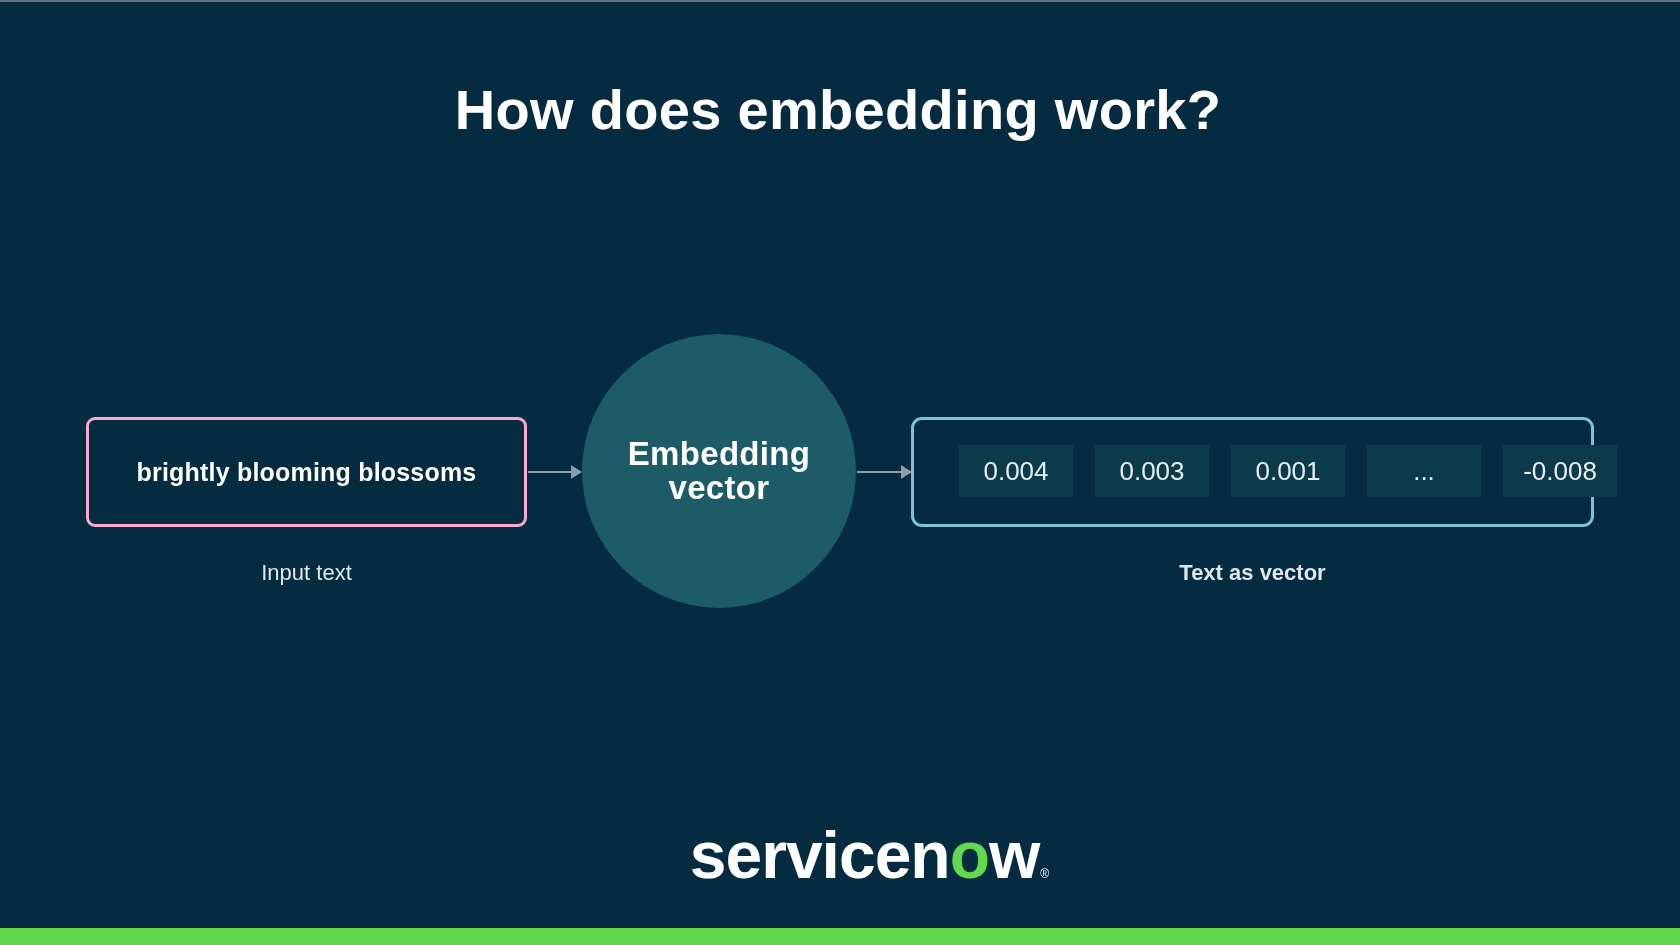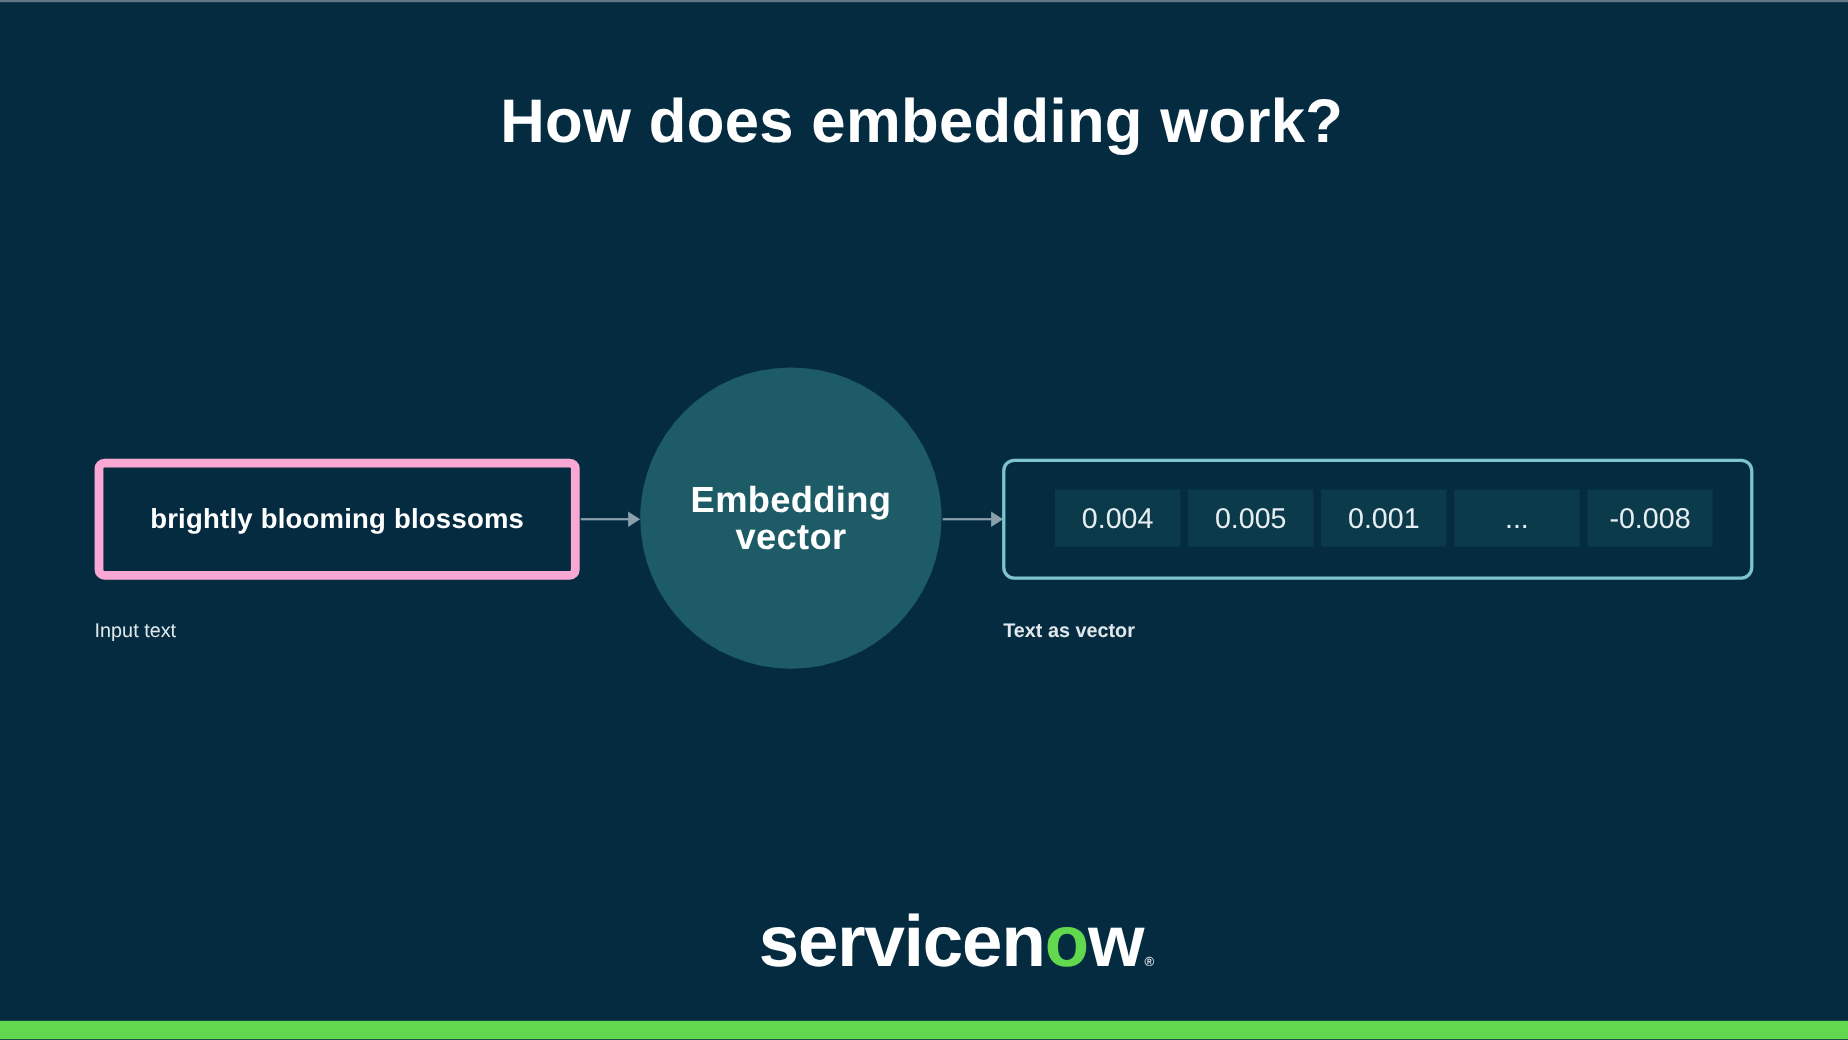--- a/index.html
+++ b/index.html
@@ -30,39 +30,39 @@
       font-weight: bold;
       line-height: 76px;
       letter-spacing: 0.3px;
       color: #ffffff;
     }
     .input-box {
       position: absolute;
       left: 86px; top: 417px;
       width: 441px; height: 110px;
       box-sizing: border-box;
-      border: 8px solid #f9a8d4;
+      border: 3px solid #f9a8d4;
       border-radius: 9px;
       display: flex;
       align-items: center;
       justify-content: center;
     }
     .input-box .value {
       font-size: 25px;
       font-weight: bold;
       color: #ffffff;
       letter-spacing: 0.2px;
     }
     .caption {
       position: absolute;
       top: 556px;
-      font-size: 18px;
+      font-size: 22px;
       line-height: 34px;
       color: #dfe7ea;
-      text-align: left;
+      text-align: center;
     }
     .caption.input {
       left: 86px; width: 441px;
     }
     .caption.output {
       left: 912px; width: 681px; font-weight: bold;
     }
     .arrow {
       position: absolute;
       height: 2px;
@@ -102,21 +102,21 @@
       left: 911px; top: 417px;
       width: 683px; height: 110px;
       box-sizing: border-box;
       border: 3px solid #7ec4cf;
       border-radius: 11px;
     }
     .cells {
       position: absolute;
       left: 45px; top: 25px;
       display: flex;
-      gap: 7px;
+      gap: 22px;
     }
     .cell {
       width: 114px; height: 52px;
       background: #0b3a4b;
       display: flex;
       align-items: center;
       justify-content: center;
       font-size: 26px;
       color: #e6eef1;
     }
@@ -165,21 +165,21 @@
 <div class="model-circle">
   <span class="line">Embedding</span>
   <span class="line">vector</span>
 </div>
 
 <div class="arrow a2"></div>
 
 <div class="vector-box">
   <div class="cells">
     <div class="cell">0.004</div>
-    <div class="cell">0.005</div>
+    <div class="cell">0.003</div>
     <div class="cell">0.001</div>
     <div class="cell">...</div>
     <div class="cell">-0.008</div>
   </div>
 </div>
 <div class="caption output">Text as vector</div>
 
 <div class="logo"><span>servicen</span><span class="o">o</span><span>w</span><span class="reg">®</span></div>
 
 <div class="bottom-bar"></div>

